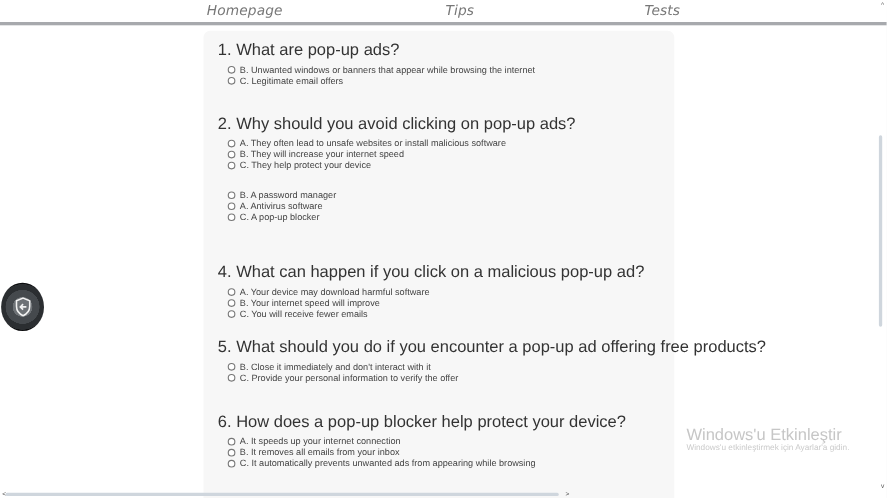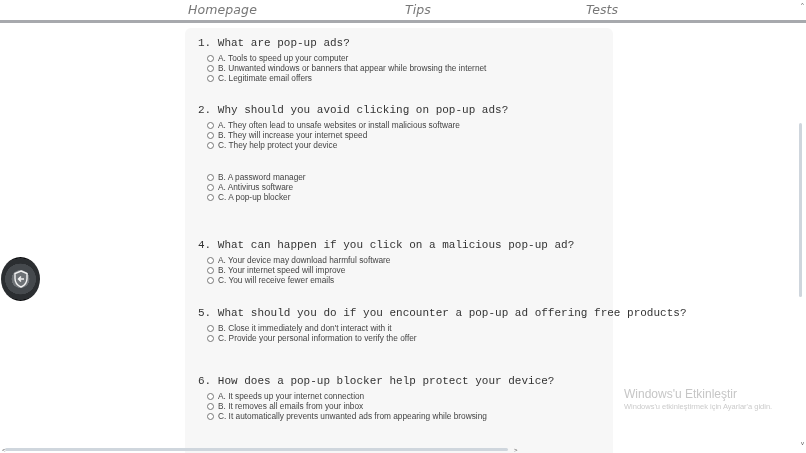--- a/index.html
+++ b/index.html
@@ -20,57 +20,53 @@
     font-family: "DejaVu Sans", sans-serif;
     font-style: italic; font-weight: 300;
     font-size: 12.5px; color: #777;
     text-decoration: none; cursor: pointer; letter-spacing: 0.1px;
   }
   .card {
     position: absolute; left: 185px; top: 28px; width: 428px; height: 430px;
     background: #f7f7f7; border-radius: 6px;
   }
   .question { position: absolute; left: 13px; }
-  .q-title { font-size: 11px; color: #333; margin: 0 0 4px 0; white-space: nowrap; font-family: Liberation Mono, monospace; }
+  .q-title { font-size: 15px; color: #333; margin: 0 0 4px 0; white-space: nowrap; }
   .options { margin-left: 9px; }
   .option { display: flex; align-items: center; height: 10.2px; font-size: 8.3px; color: #444; white-space: nowrap; cursor: pointer; }
   .radio {
     width: 5px; height: 5px; border: 0.8px solid #777; border-radius: 50%;
     background: #fff; margin-right: 4px; flex: none;
   }
   .badge {
     position: absolute; left: 1px; top: 257px; width: 39px; height: 44px;
     border-radius: 50%;
     background: radial-gradient(circle at 50% 50%, #6e7276 0 30%, #45494d 31% 52%, #2b2e31 53% 70%, #0c0d0f 71% 100%);
     display: flex; align-items: center; justify-content: center;
   }
-  .wm-title { position: absolute; left: 624px; top: 387px; font-size: 12px; color: #c6c6c6; white-space: nowrap; }
+  .wm-title { position: absolute; left: 624px; top: 387px; font-size: 15px; color: #c6c6c6; white-space: nowrap; }
   .wm-sub { position: absolute; left: 624px; top: 402px; font-size: 7.5px; color: #cbcbcb; white-space: nowrap; }
   .vscroll-track { position: absolute; left: 797px; top: 0; width: 9px; height: 447px; }
   .vscroll-thumb { position: absolute; left: 799px; top: 123px; width: 3px; height: 174px; background: #cfd6dd; border-radius: 2px; }
   .hscroll-thumb { position: absolute; left: 5px; top: 448px; width: 503px; height: 3px; background: #cfd6dd; border-radius: 2px; }
   .arrow { position: absolute; font-size: 6px; color: #555; line-height: 6px; }
 </style>
 </head>
 <body>
 
 <nav class="nav">
   <a class="nav-link" style="left:188px">Homepage</a>
   <a class="nav-link" style="left:405px">Tips</a>
   <a class="nav-link" style="left:586px">Tests</a>
 </nav>
 
 <main class="card">
   <section class="question" style="top:9px">
     <div class="q-title">1. What are pop-up ads?</div>
     <div class="options">
-      <label class="option">
-          <span class="radio"></span>
-          <span>A. Tools to speed up your computer</span>
-        </label>
       <label class="option">
           <span class="radio"></span>
           <span>B. Unwanted windows or banners that appear while browsing the internet</span>
         </label>
       <label class="option">
           <span class="radio"></span>
           <span>C. Legitimate email offers</span>
         </label>
     </div>
   </section>

